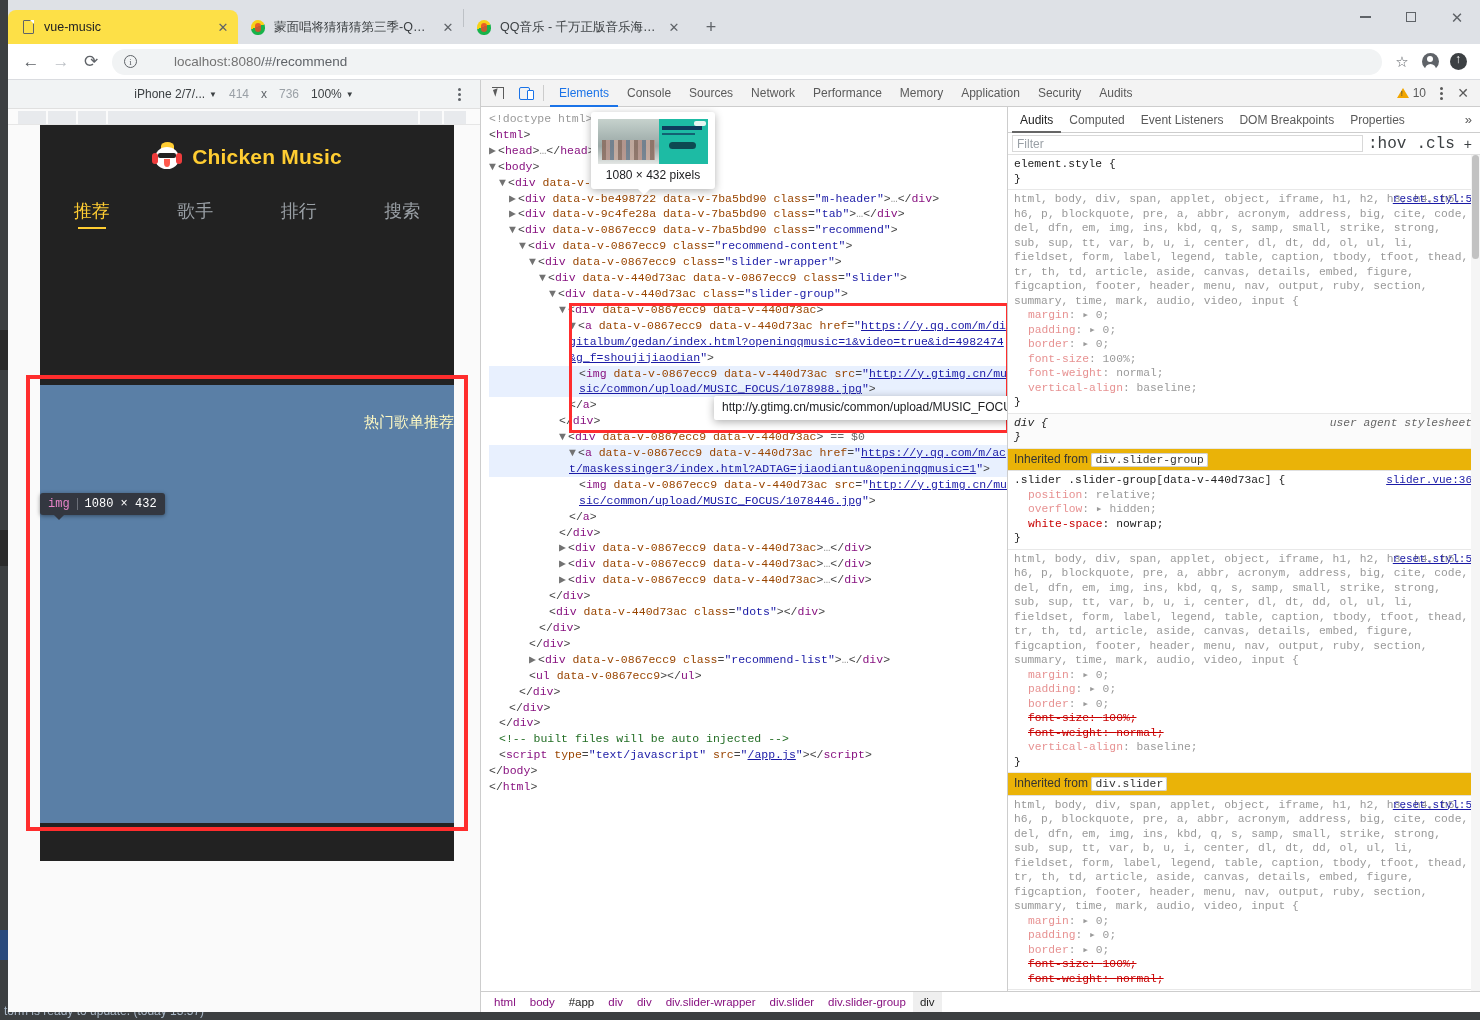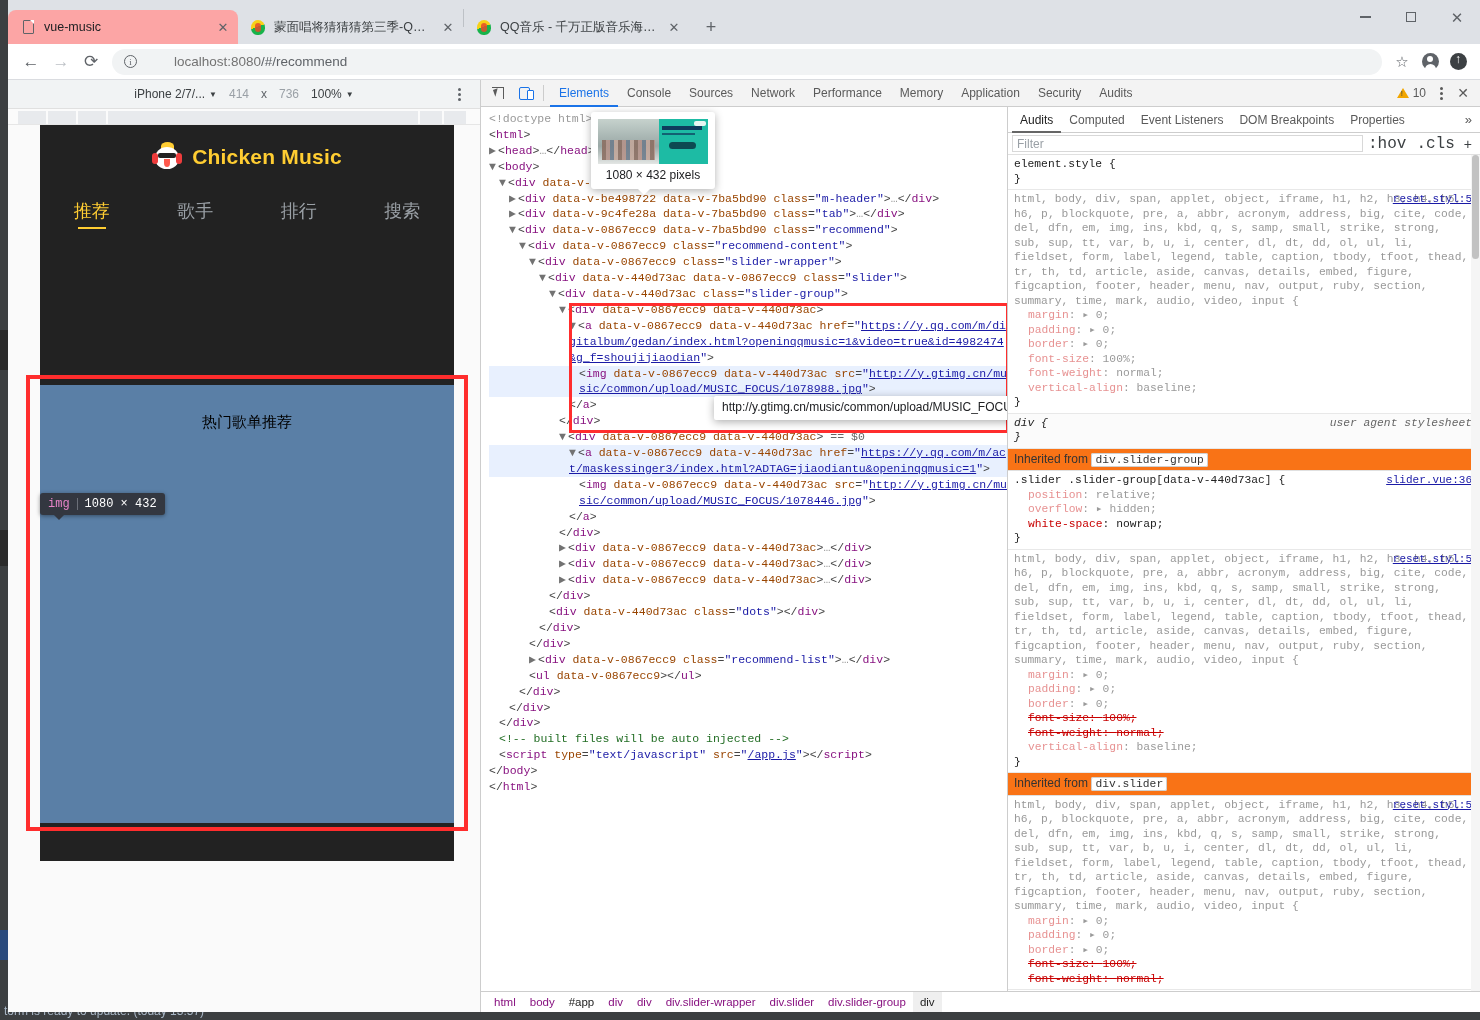--- a/index.html
+++ b/index.html
@@ -32,21 +32,21 @@
   .tabstrip {
     position: relative; height: 44px; background: #dee1e6;
     display: flex; align-items: flex-end;
   }
   .tab {
     position: relative; height: 34px; display: flex; align-items: center;
     padding: 0 6px 0 12px; font-size: 12.5px; color: #3c4043;
     min-width: 120px; max-width: 240px; margin-bottom: 0;
   }
   .tab.active {
-    background: #fca5a5; border-radius: 8px 8px 0 0; color: #202124;
+    background: #fde047; border-radius: 8px 8px 0 0; color: #202124;
     box-shadow: 0 0 0 0 rgba(0,0,0,0);
   }
   .tab-favicon {
     width: 16px; height: 16px; margin-right: 8px; flex: 0 0 16px;
     display: flex; align-items: center; justify-content: center;
   }
   .doc-ico { width: 11px; height: 14px; border: 1.3px solid #5f6368; border-radius: 1px; position: relative; }
   .doc-ico:after { content: ""; position: absolute; right: -1px; top: -1px; border-left: 4px solid transparent; border-top: 4px solid #fff; }
   .qq-ico {
     width: 14px; height: 15px; border-radius: 50% 50% 45% 45%;
@@ -149,22 +149,22 @@
   .tab-bar .tb.on:after {
     content: ""; position: absolute; bottom: 4px; left: 50%; transform: translateX(-50%);
     width: 28px; height: 2.5px; background: #ffcd32;
   }
 
   .slider-wrapper { position: relative; height: 160px; background: #222; }
 
   
   .hl-box {
     position: absolute; left: 32px; top: 260px; width: 414px; height: 438px;
-    background: #5a7fa6; color: #000000; font-size: 15px;
-    display: flex; justify-content: center; padding-top: 28px;
+    background: #5a7fa6; color: #fef9c3; font-size: 15px;
+    display: flex; justify-content: flex-end; padding-top: 28px;
   }
   .hl-ring {
     position: absolute; left: 18px; top: 250px; width: 442px; height: 456px;
     border: 4px solid #ff2d2d; pointer-events: none;
   }
   .badge {
     position: absolute; left: 32px; top: 368px; background: #333740;
     border-radius: 3px; color: #fff; font-size: 12px;
     font-family: "Liberation Mono", monospace; padding: 4px 8px;
     display: flex; align-items: center; gap: 7px; white-space: nowrap;
@@ -278,21 +278,21 @@
   .sel-text { color: #222; }
   .src-link { position: absolute; right: 8px; color: #1a1aa6; text-decoration: underline; font-size: 11px; }
   .prop { padding-left: 14px; }
   .pname { color: #c80000; }
   .pname-in { color: #e79292; }
   .pval { color: #222; }
   .pval-in { color: #9a9a9a; }
   .struck { text-decoration: line-through; color: #c80000; }
   .ua-label { position: absolute; right: 8px; color: #666; font-style: italic; }
   .inherit-hdr {
-    padding: 3px 6px; background: #f97316; border-bottom: 1px solid #e0e0e0;
+    padding: 3px 6px; background: #eab308; border-bottom: 1px solid #e0e0e0;
     font-family: "Liberation Sans", sans-serif; font-size: 12px; color: #333;
   }
   .inherit-hdr code {
     font-family: "Liberation Mono", monospace; font-size: 11.3px;
     border: 1px solid #d0d0d0; padding: 0 3px; border-radius: 2px; background:#fff;
   }
   .scrollbar-v {
     position: absolute; right: 0; top: 0; width: 9px; height: 100%; background: #f5f5f5;
   }
   .scrollbar-v .thumb { position: absolute; top: 0; left: 1px; width: 7px; height: 104px; background: #c2c2c2; border-radius: 4px; }

